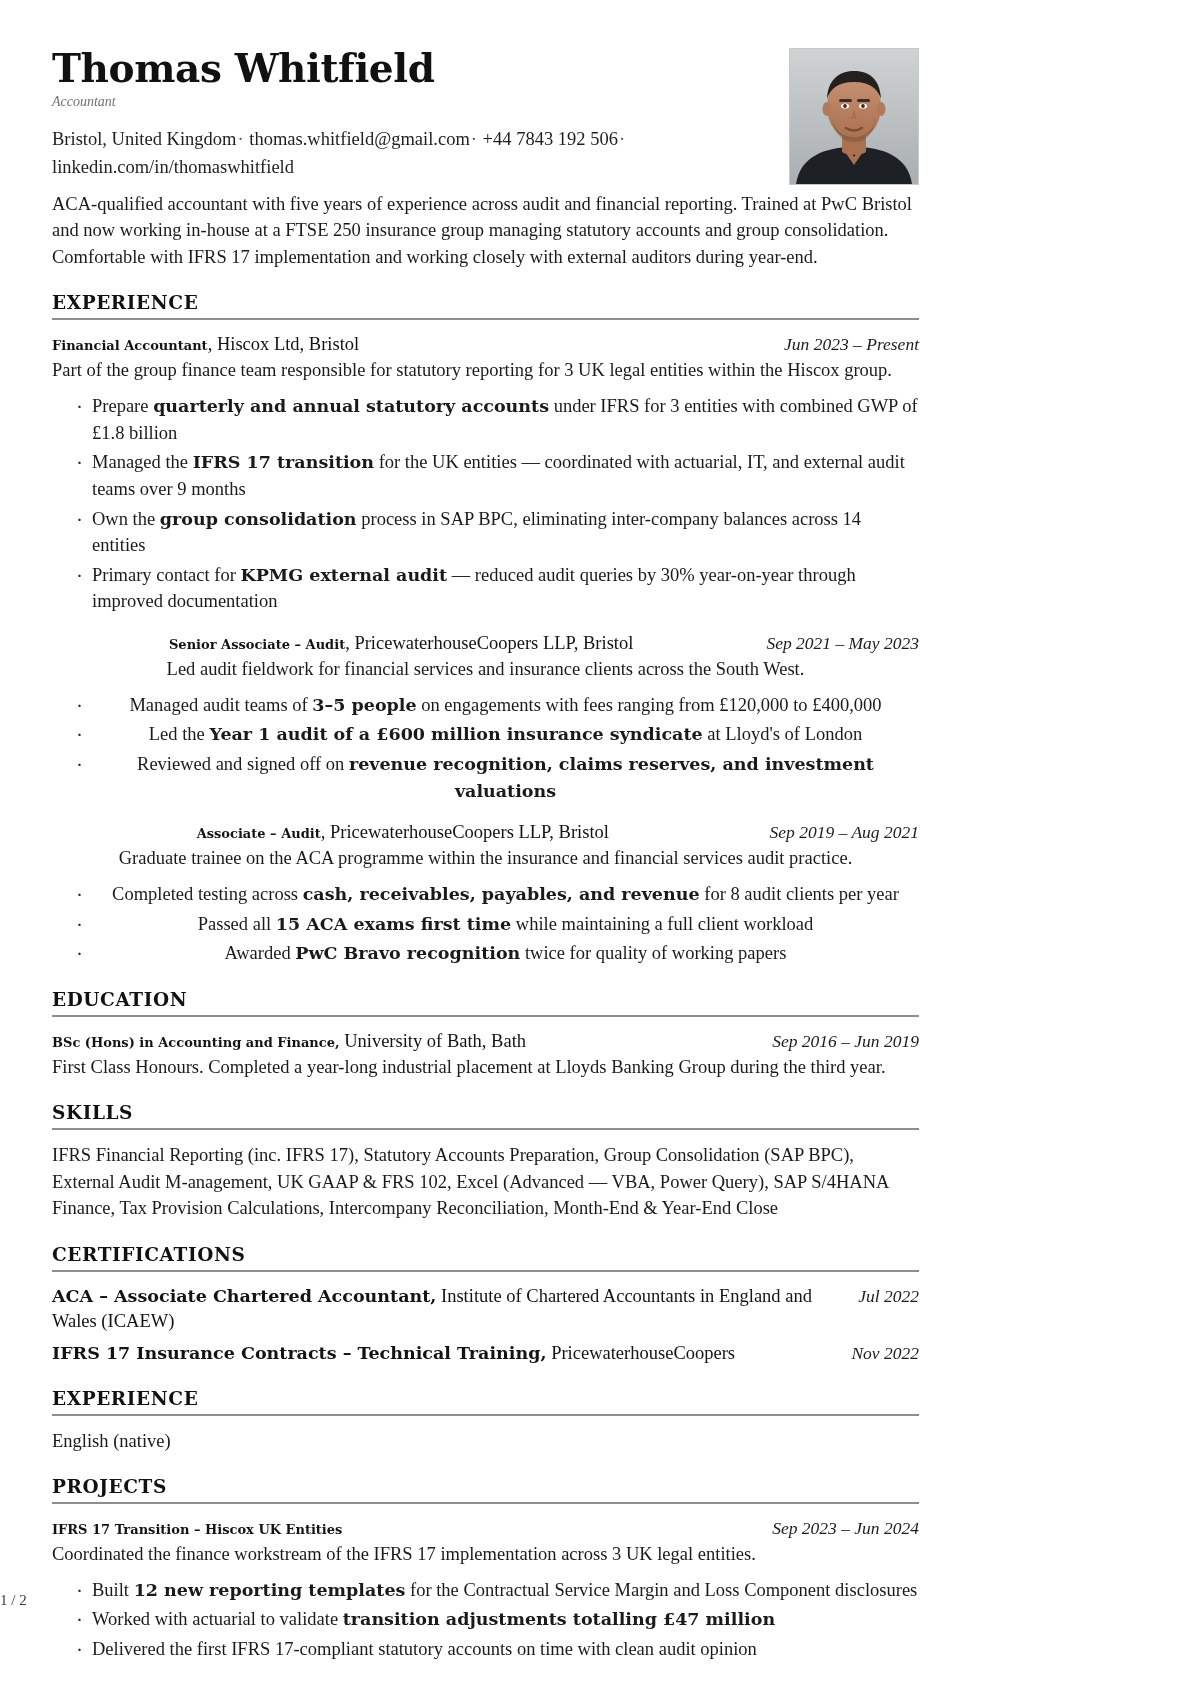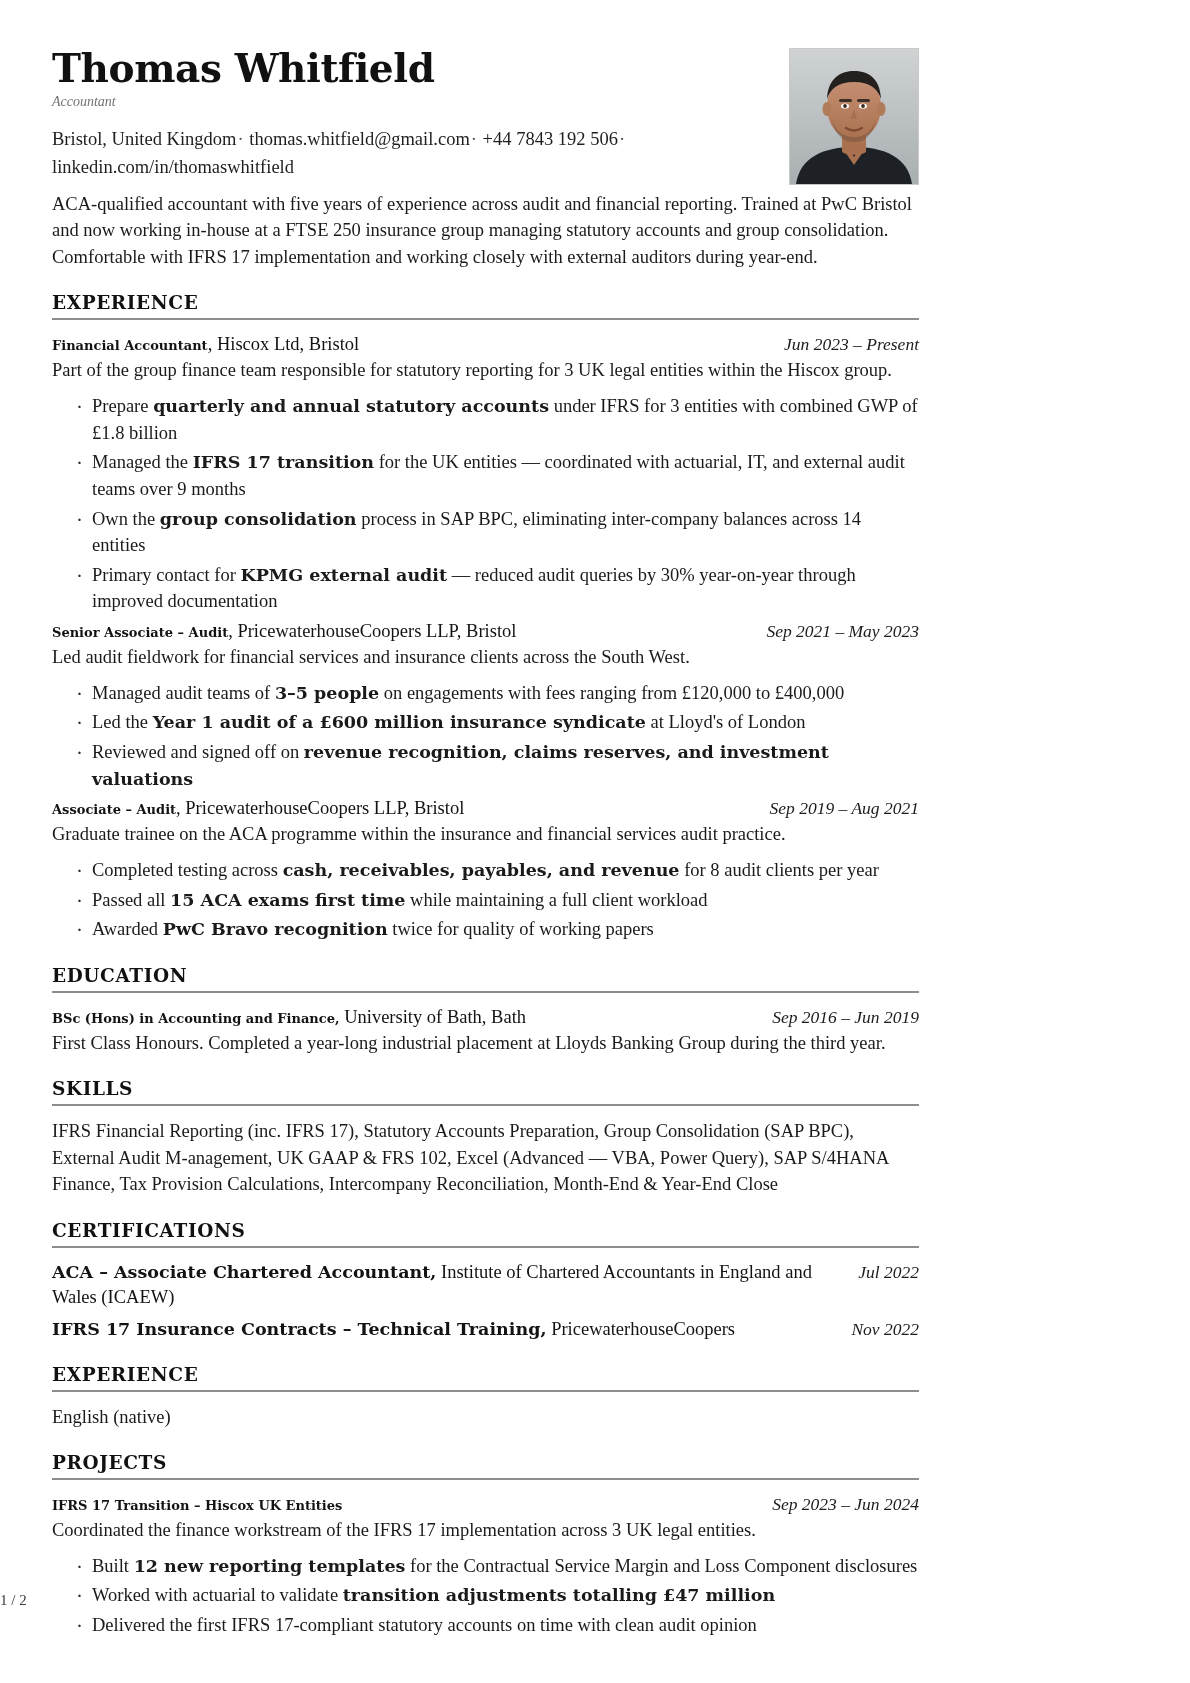--- a/index.html
+++ b/index.html
@@ -92,21 +92,21 @@
     color: #111111;
     padding-bottom: 5px;
     margin: 0;
   }
   .section-rule {
     height: 2px;
     background: #8d8d8d;
     margin-bottom: 12px;
   }
   .entry { margin-bottom: 2px; }
-  .entry + .entry { margin-top: 4px; }
+  .entry + .entry { margin-top: 16px; text-align: center; }
   .entry-head {
     display: flex;
     justify-content: space-between;
     align-items: baseline;
     gap: 16px;
   }
   .entry-title {
     font-size: 18.5px;
     line-height: 1.34;
     color: #131313;

